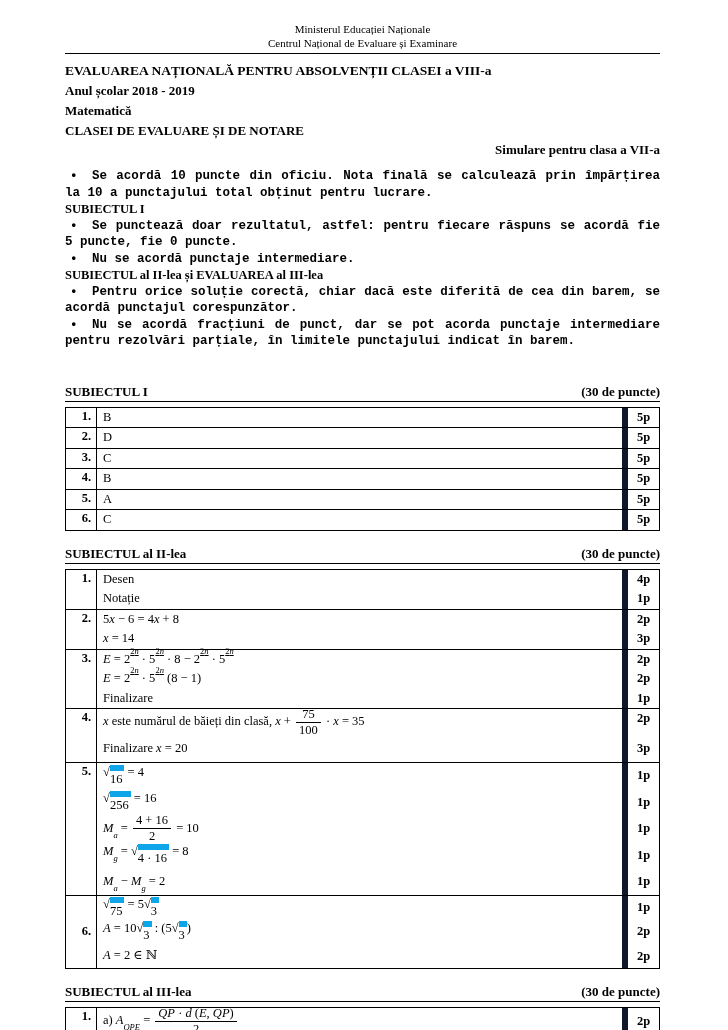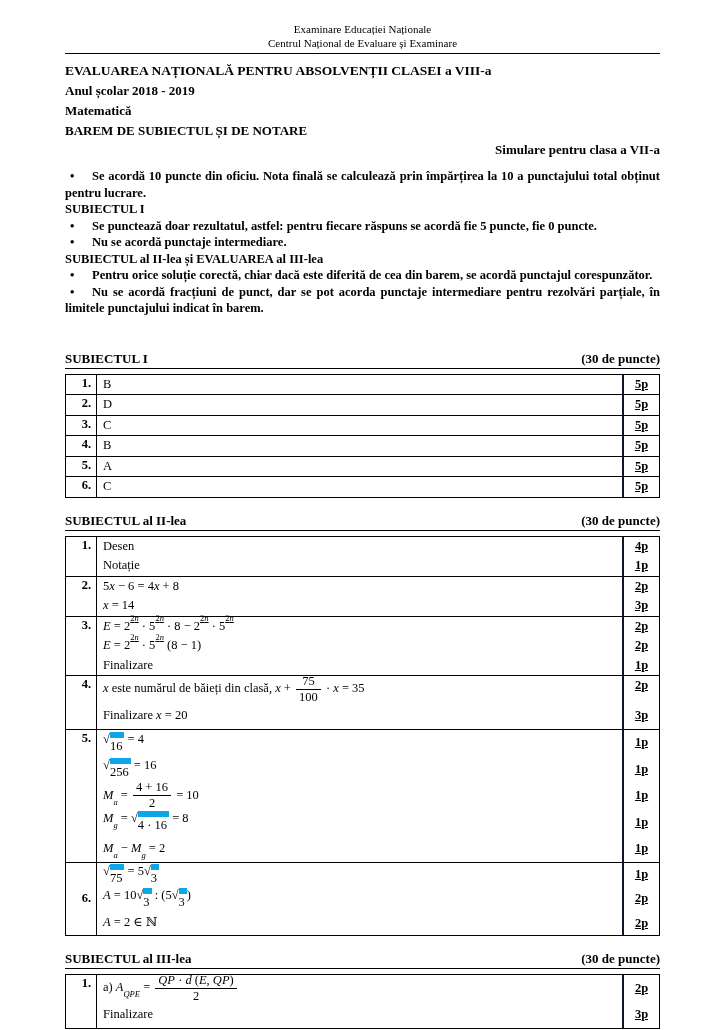--- a/index.html
+++ b/index.html
@@ -17,42 +17,42 @@
 
   
   .title-block { margin-top:9px; text-align:left; font-weight:bold; }
   .title-l1 { font-size:13.5px; }
   .title-l2, .title-l3, .title-l4 { font-size:13px; margin-top:4px; }
   .title-right { text-align:right; font-weight:bold; font-size:13px; margin-top:3px; }
 
   
   .intro { margin-top:10px; font-size:12.5px; }
   .intro p { margin:0; line-height:1.32; }
-  .intro p.bullet { font-weight:bold; text-align:justify; }
+  .intro p.bullet { font-weight:bold; text-align:justify;font-family:Liberation Mono, monospace; }
   .intro p.ihead { font-weight:bold; }
   .b { display:inline-block; width:27px; padding-left:5px; }
 
   
   .sections { font-size:12.5px; }
   .sections .section { margin-top:15px; }
   .sections .section:first-child { margin-top:34px; }
   .sec-head { display:flex; justify-content:space-between; font-weight:bold;
               font-size:13px; border-bottom:1px solid #000; padding-bottom:1px; }
   .tbl { border:1px solid #000; margin-top:5px; }
   .row { display:flex; }
   .row + .row { border-top:1px solid #000; }
   .num { flex:0 0 31px; border-right:1px solid #000; font-weight:bold;
          display:flex; justify-content:flex-end; align-items:flex-start;
          padding:1px 5px 0 0; }
   .num.mid { align-items:center; padding-top:0; }
   .rbody { flex:1; display:flex; flex-direction:column; }
   .line { display:flex; align-items:center; min-height:16px; flex:1; }
   .ltext { flex:1; padding:1px 6px; line-height:1.4; }
-  .lpts { flex:0 0 37px; border-left:2px solid #0f172a; font-weight:bold;
-          display:flex; align-items:center; justify-content:center; align-self:stretch;text-decoration:underline; }
+  .lpts { flex:0 0 37px; border-left:6px solid #0f172a; font-weight:bold;
+          display:flex; align-items:center; justify-content:center; align-self:stretch; }
   .line.ptop .lpts { align-items:flex-start; padding-top:2px; }
 
   
   .m i { font-style:italic; }
   .m sup, .m sub { font-size:0.68em; line-height:0; position:relative; }
   .m sup { top:-0.45em;text-decoration:underline; }
   .m sub { top:0.3em; }
   .fr { display:inline-flex; flex-direction:column; text-align:center;
         vertical-align:middle; margin:0 2px; line-height:1.2; }
   .fn { border-bottom:1px solid #000; padding:0 3px; }
@@ -65,30 +65,30 @@
   .footer { margin-top:22px; font-size:11px; }
   .frow { display:flex; justify-content:space-between; align-items:flex-start;
           margin-top:2px; line-height:1.35; }
 </style>
 </head>
 <body>
 
 <div class="page">
 
   <div class="doc-header">
-    <div>Examinare Educației Naționale</div>
+    <div>Ministerul Educației Naționale</div>
     <div>Centrul Național de Evaluare și Examinare</div>
   </div>
   <div class="rule"></div>
 
   <div class="title-block">
     <div class="title-l1">EVALUAREA NAȚIONALĂ PENTRU ABSOLVENȚII CLASEI a VIII-a</div>
     <div class="title-l2">Anul școlar 2018 - 2019</div>
     <div class="title-l3">Matematică</div>
-    <div class="title-l4">BAREM DE SUBIECTUL ȘI DE NOTARE</div>
+    <div class="title-l4">CLASEI DE EVALUARE ȘI DE NOTARE</div>
   </div>
   <div class="title-right">Simulare pentru clasa a VII-a</div>
 
   <div class="intro">
       <p class="bullet"><span class="b">•</span>Se acordă 10 puncte din oficiu. Nota finală se calculează prin împărțirea la 10 a punctajului total obținut pentru lucrare.</p>
       <p class="ihead">SUBIECTUL I</p>
       <p class="bullet"><span class="b">•</span>Se punctează doar rezultatul, astfel: pentru fiecare răspuns se acordă fie 5 puncte, fie 0 puncte.</p>
       <p class="bullet"><span class="b">•</span>Nu se acordă punctaje intermediare.</p>
       <p class="ihead">SUBIECTUL al II-lea și EVALUAREA al III-lea</p>
       <p class="bullet"><span class="b">•</span>Pentru orice soluție corectă, chiar dacă este diferită de cea din barem, se acordă punctajul corespunzător.</p>

